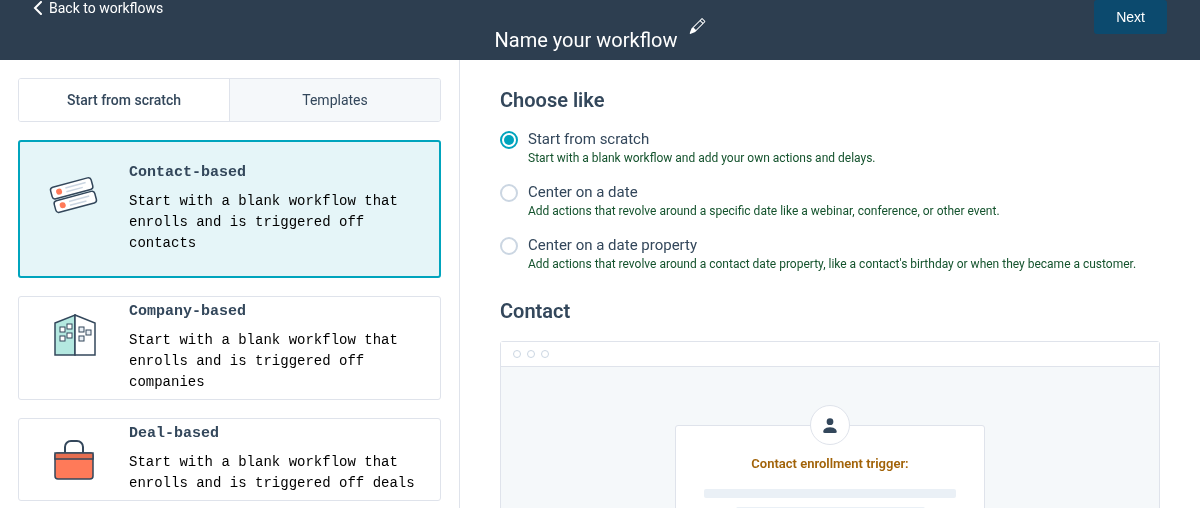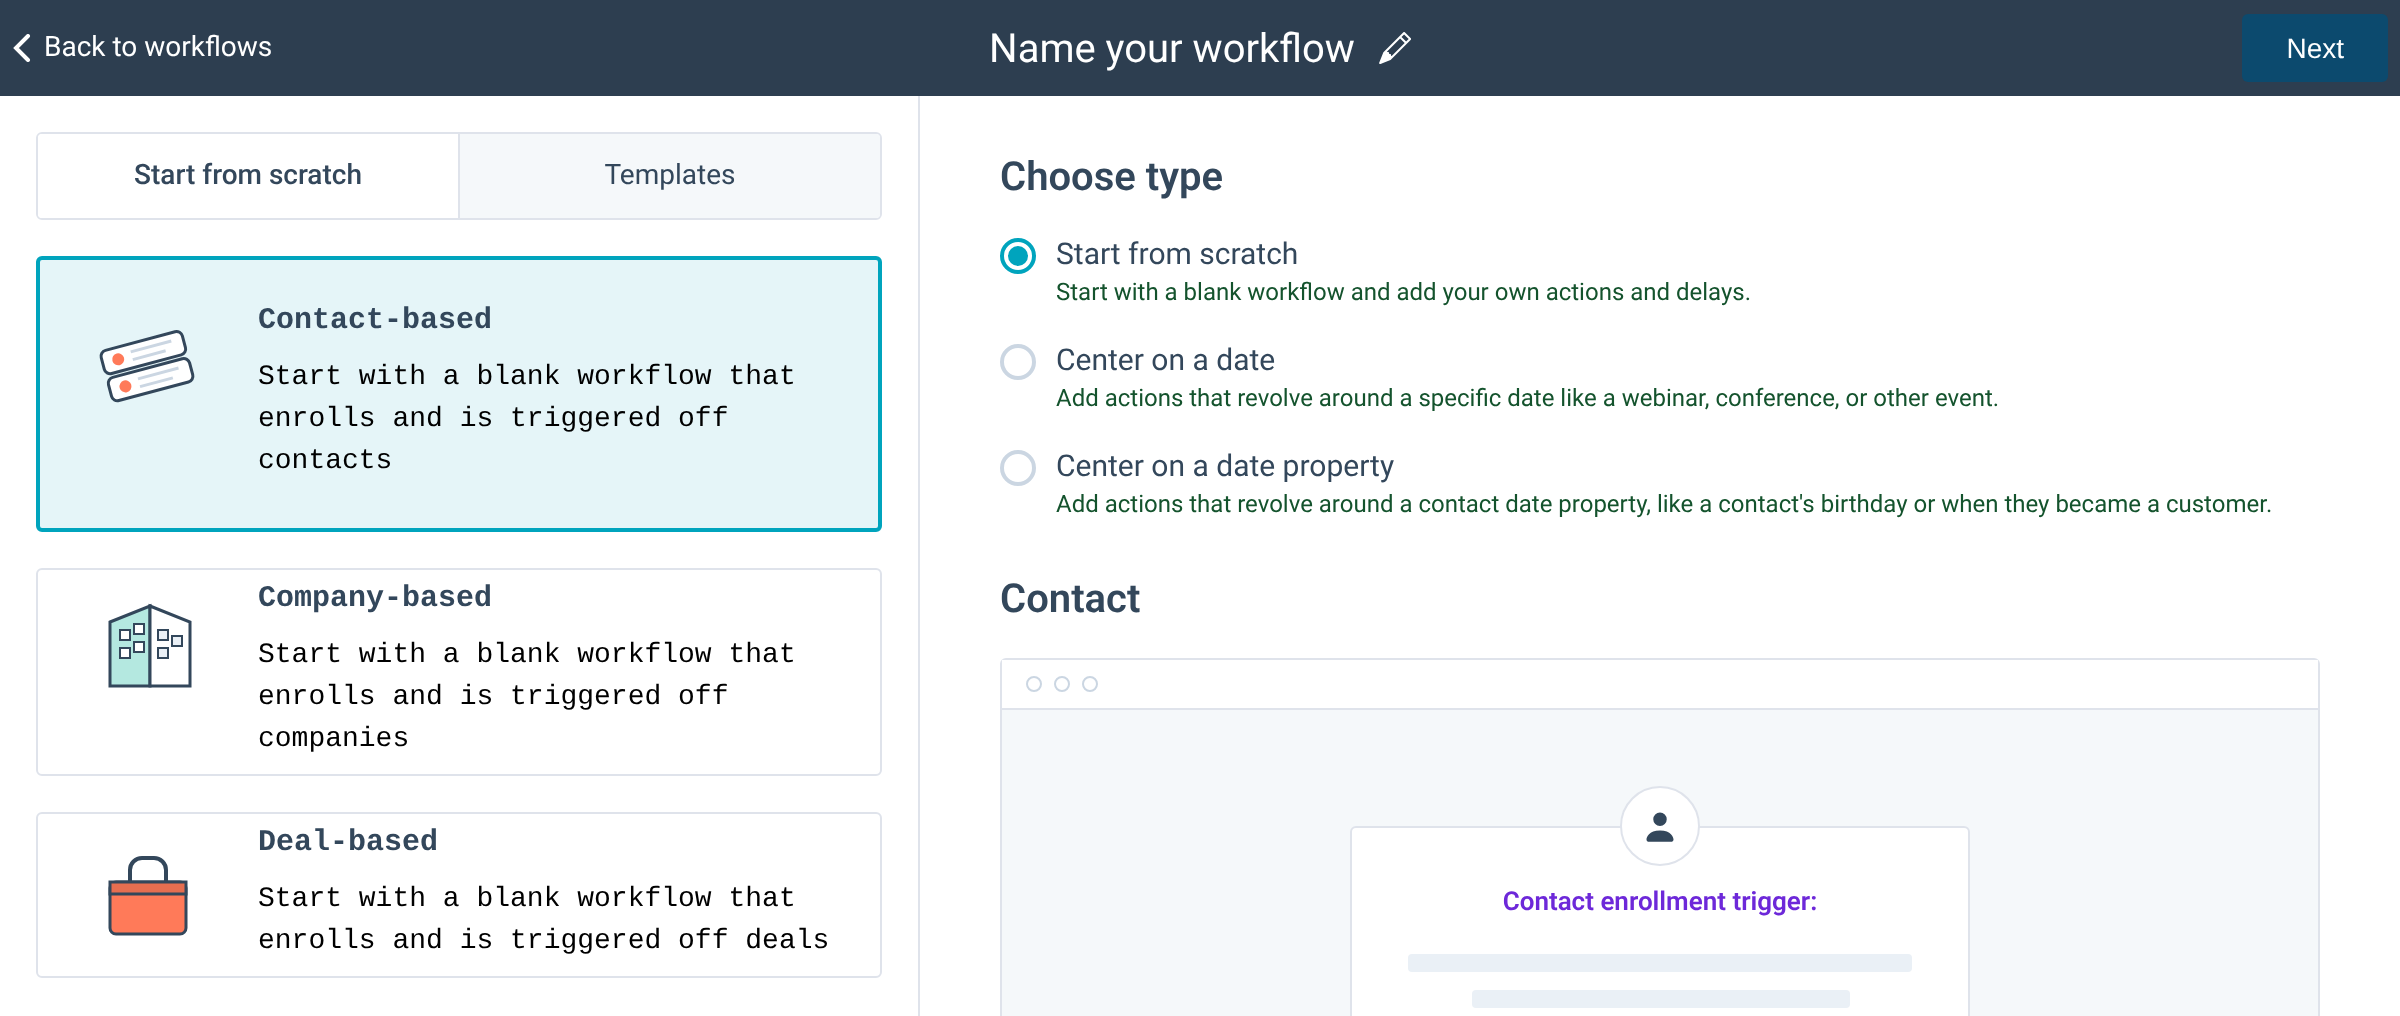--- a/index.html
+++ b/index.html
@@ -1,22 +1,22 @@
 <!DOCTYPE html>
 <html><head>
   <meta charset="utf-8">
   <style>
     * { box-sizing: border-box; margin: 0; padding: 0; }
     body { font-family: -apple-system, BlinkMacSystemFont, "Segoe UI", Roboto, sans-serif; background: #fff; color: #33475b; overflow: hidden; width: 1200px; height: 508px; }
     
-    .header { background: #2d3e50; height: 48px; display: flex; align-items: center; justify-content: space-between; padding: 0 6px; }
+    .header { background: #2d3e50; height: 60px; display: flex; align-items: flex-start; justify-content: space-between; padding: 0 33px; }
     .back-link { color: #fff; display: flex; align-items: center; gap: 6px; font-size: 14px; cursor: pointer; }
     .back-link svg { width: 10px; height: 14px; }
     .title-wrap { position: absolute; left: 50%; transform: translateX(-50%); display: flex; align-items: center; gap: 12px; }
-    .title { color: #fff; font-size: 20px; font-weight: 400; }
+    .title { color: #fff; font-size: 20px; font-weight: 400; margin-top: 28px; }
     .title-wrap svg { width: 16px; height: 16px; fill: #fff; cursor: pointer; }
     .next-btn { background: #0c4a6e; color: #fff; border: none; padding: 9px 22px; font-size: 14px; font-weight: 500; border-radius: 3px; cursor: pointer; }
     
     .main { display: flex; height: 460px; }
     .left-panel { width: 460px; border-right: 1px solid #dfe3eb; padding: 18px; overflow-y: hidden; }
     .tabs { display: flex; border: 1px solid #dfe3eb; border-radius: 3px; overflow: hidden; margin-bottom: 18px; }
     .tab { flex: 1; text-align: center; padding: 13px 0; font-size: 14px; color: #33475b; cursor: pointer; background: #f5f8fa; border-right: 1px solid #dfe3eb; }
     .tab:last-child { border-right: none; }
     .tab.active { background: #fff; font-weight: 500; }
     
@@ -38,21 +38,21 @@
     .radio-label { font-size: 15px; color: #33475b; font-weight: 400; margin-bottom: 3px; }
     .radio-desc { font-size: 12px; color: #14532d; }
     
     .preview-box { border: 1px solid #dfe3eb; border-radius: 3px; background: #f5f8fa; }
     .preview-header { padding: 8px 12px; border-bottom: 1px solid #dfe3eb; background: #fff; display: flex; gap: 6px; }
     .dot { width: 8px; height: 8px; border: 1px solid #cbd6e2; border-radius: 50%; }
     .preview-body { padding: 38px 20px 0; text-align: center; position: relative; height: 190px; overflow: hidden; }
     .avatar-circle { width: 40px; height: 40px; background: #fff; border: 1px solid #dfe3eb; border-radius: 50%; display: inline-flex; align-items: center; justify-content: center; position: relative; z-index: 2; }
     .avatar-circle svg { width: 18px; height: 18px; fill: #33475b; }
     .trigger-card { background: #fff; border: 1px solid #dfe3eb; border-radius: 3px; width: 310px; margin: -20px auto 0; padding: 30px 28px 18px; position: relative; z-index: 1; }
-    .trigger-title { font-size: 13px; font-weight: 600; color: #6d28d9; margin-bottom: 18px; }
+    .trigger-title { font-size: 13px; font-weight: 600; color: #a16207; margin-bottom: 18px; }
     .skeleton { height: 9px; background: #eaf0f6; border-radius: 2px; margin-bottom: 9px; }
     .skeleton.short { width: 75%; margin-left: auto; margin-right: auto; }
   </style>
 </head>
 <body>
 
 <div class="header">
   <div class="back-link">
     <svg viewBox="0 0 8 14" fill="none">
         <path d="M7 1L1 7l6 6" stroke="#fff" stroke-width="2" stroke-linecap="round"></path>
@@ -130,21 +130,21 @@
         <div class="card-content">
           <div class="card-title">Deal-based</div>
           <div class="card-desc">Start with a blank workflow that enrolls and is triggered off deals</div>
         </div>
       </div>
 
     </div>
   </div>
 
   <div class="right-panel">
-    <div class="section-title">Choose type</div>
+    <div class="section-title">Choose like</div>
     <div class="radio-group">
 
       <div class="radio-item">
         <div class="radio selected"></div>
         <div>
           <div class="radio-label">Start from scratch</div>
           <div class="radio-desc">Start with a blank workflow and add your own actions and delays.</div>
         </div>
       </div>
 

